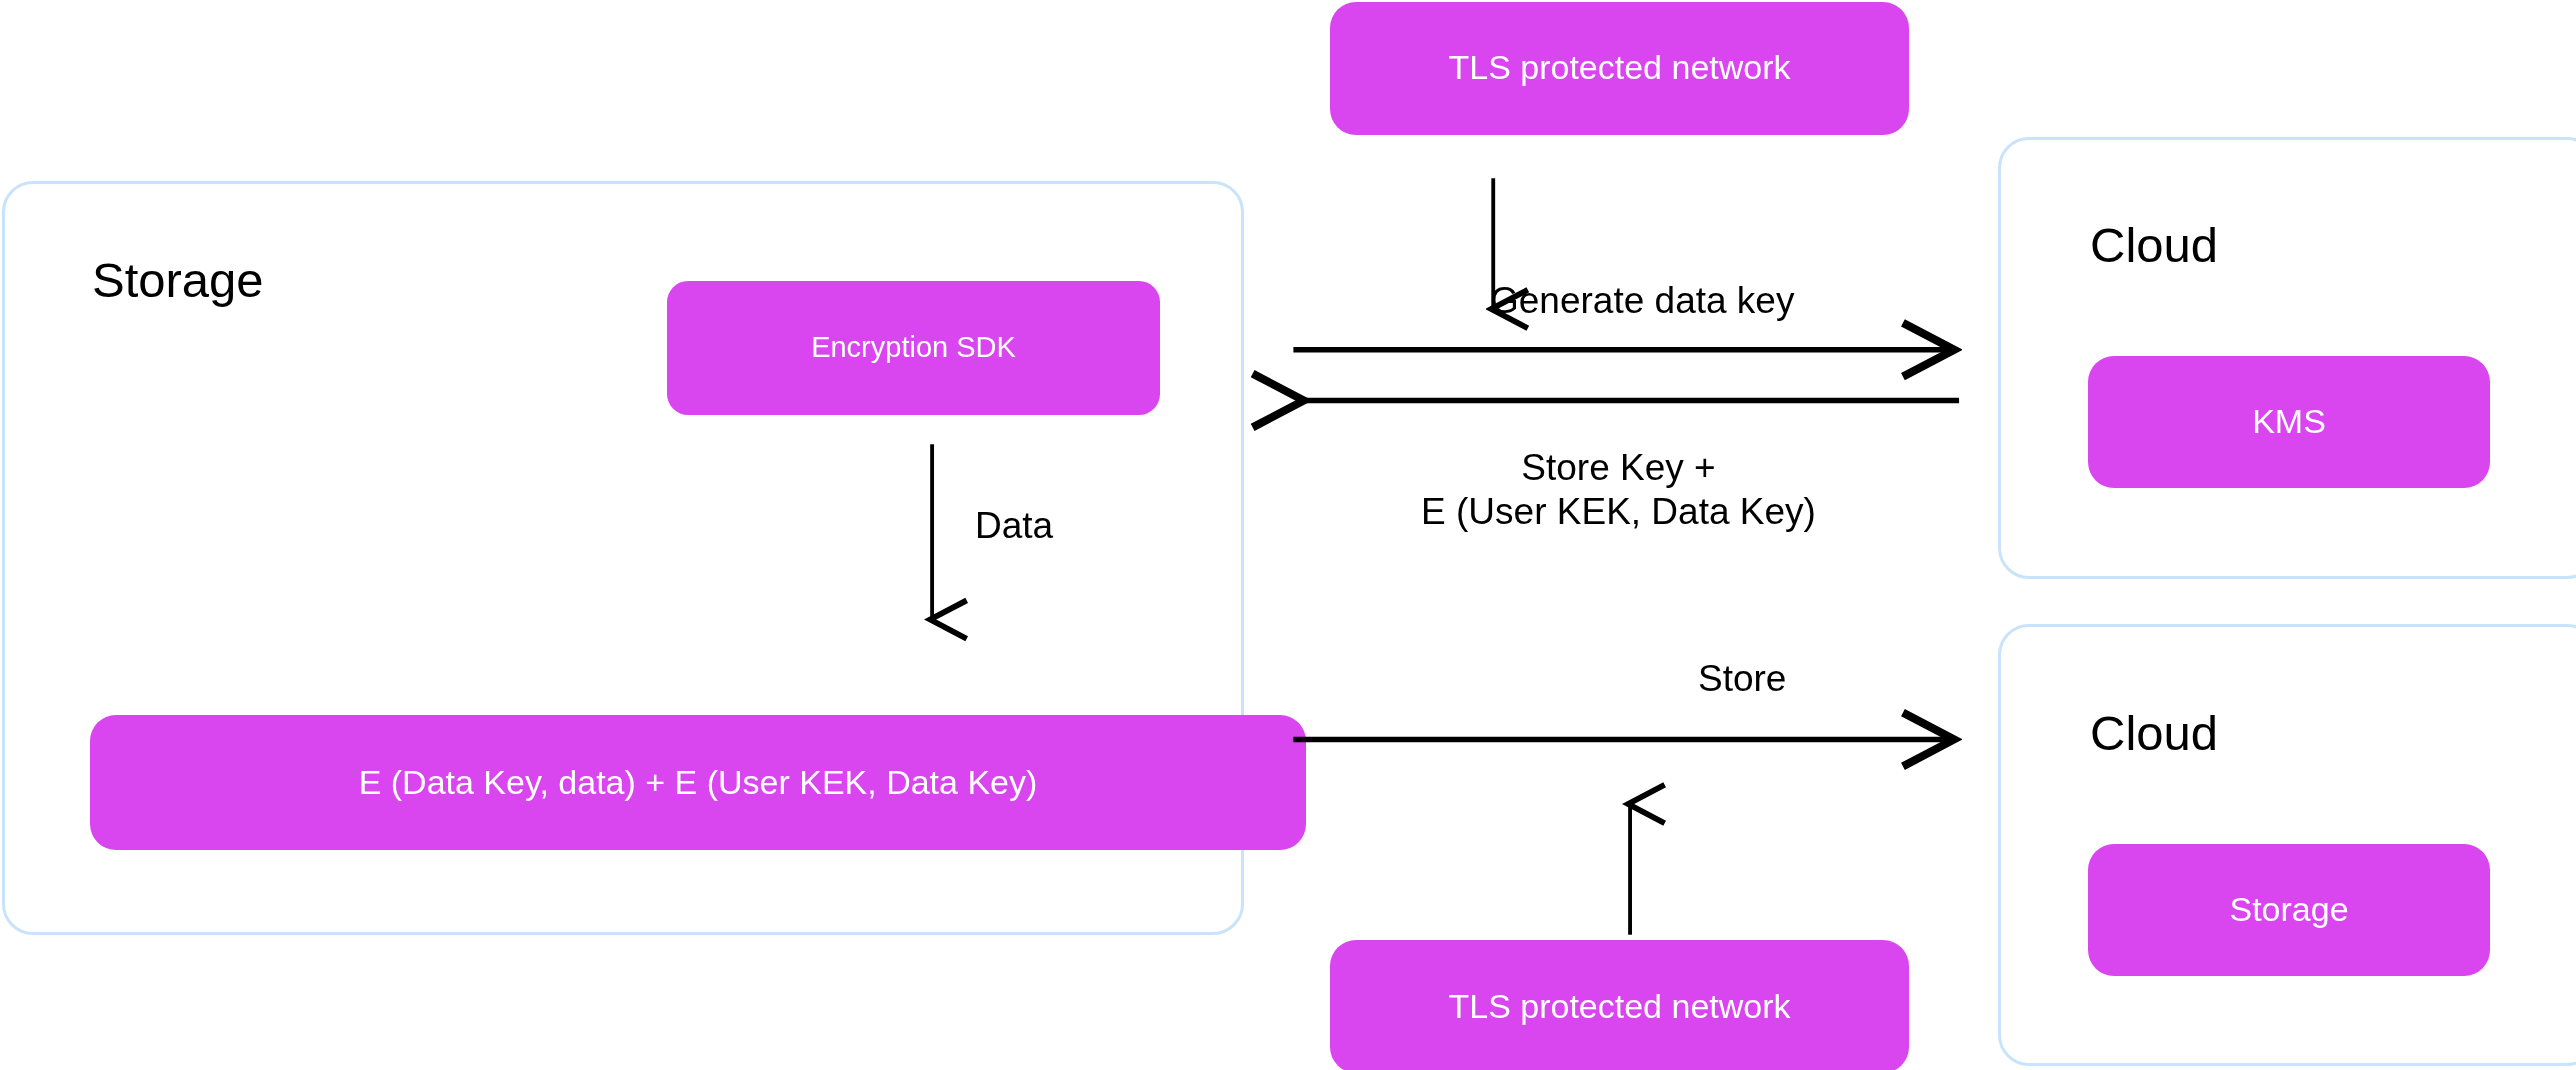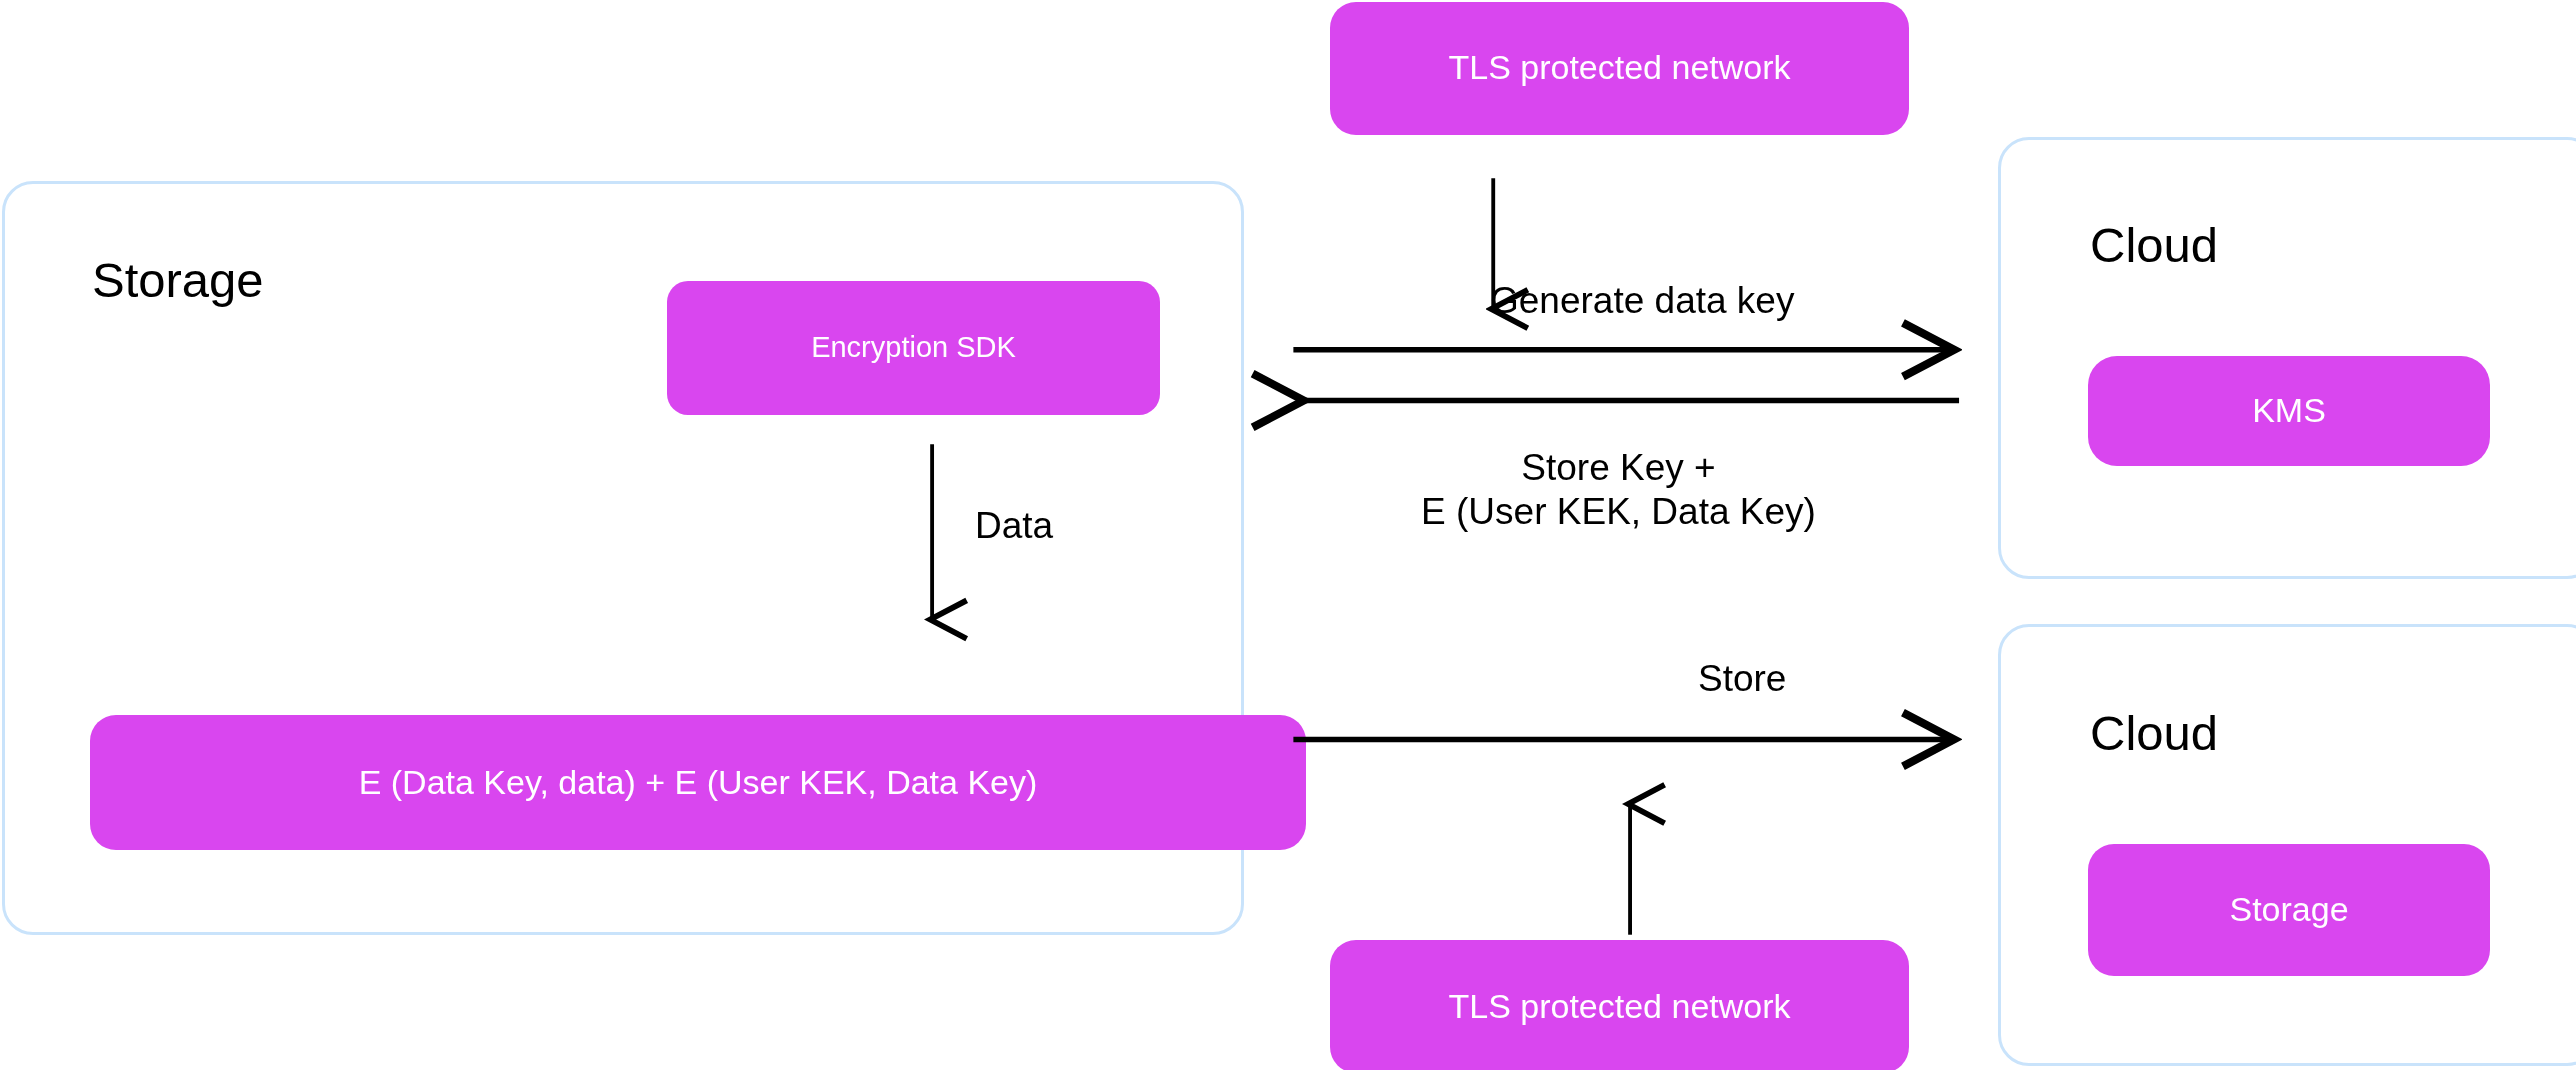--- a/index.html
+++ b/index.html
@@ -68,21 +68,21 @@
     height: 1070px;
     pointer-events: none;
   }
 
   
   #client-panel      { left: 2.3px;    top: 181px;  width: 1242px; height: 754px; }
   #client-title      { left: 92px;  top: 256px;  font-size: 49px; }
 
   #cloud-kms-panel   { left: 1998px; top: 137px;  width: 600px;  height: 442px; }
   #cloud-kms-title   { left: 2090px; top: 221px;  font-size: 49px; }
-  #kms-pill          { left: 2088px; top: 356px;  width: 402px;  height: 110px; font-size: 34px; border-radius: 29px; }
+  #kms-pill          { left: 2088px; top: 356px;  width: 402px;  height: 132px; font-size: 34px; }
 
   #cloud-storage-panel { left: 1998px; top: 624px; width: 600px; height: 442px; }
   #cloud-storage-title { left: 2090px; top: 709px; font-size: 49px; }
   #storage-pill        { left: 2088px; top: 844px; width: 402px; height: 132px; font-size: 34px; }
 
   #encryption-sdk-pill { left: 667px;  top: 281px;  width: 493px;  height: 134px; font-size: 29px; border-radius: 21px; }
   #ciphertext-pill     { left: 90px;  top: 715px;  width: 1216px; height: 135px; font-size: 34px; }
 
   #tls-top-pill    { left: 1330px; top: 1.5px;    width: 579px; height: 133px; font-size: 34px; }
   #tls-bottom-pill { left: 1330px; top: 940px; width: 579px; height: 133px; font-size: 34px; }

